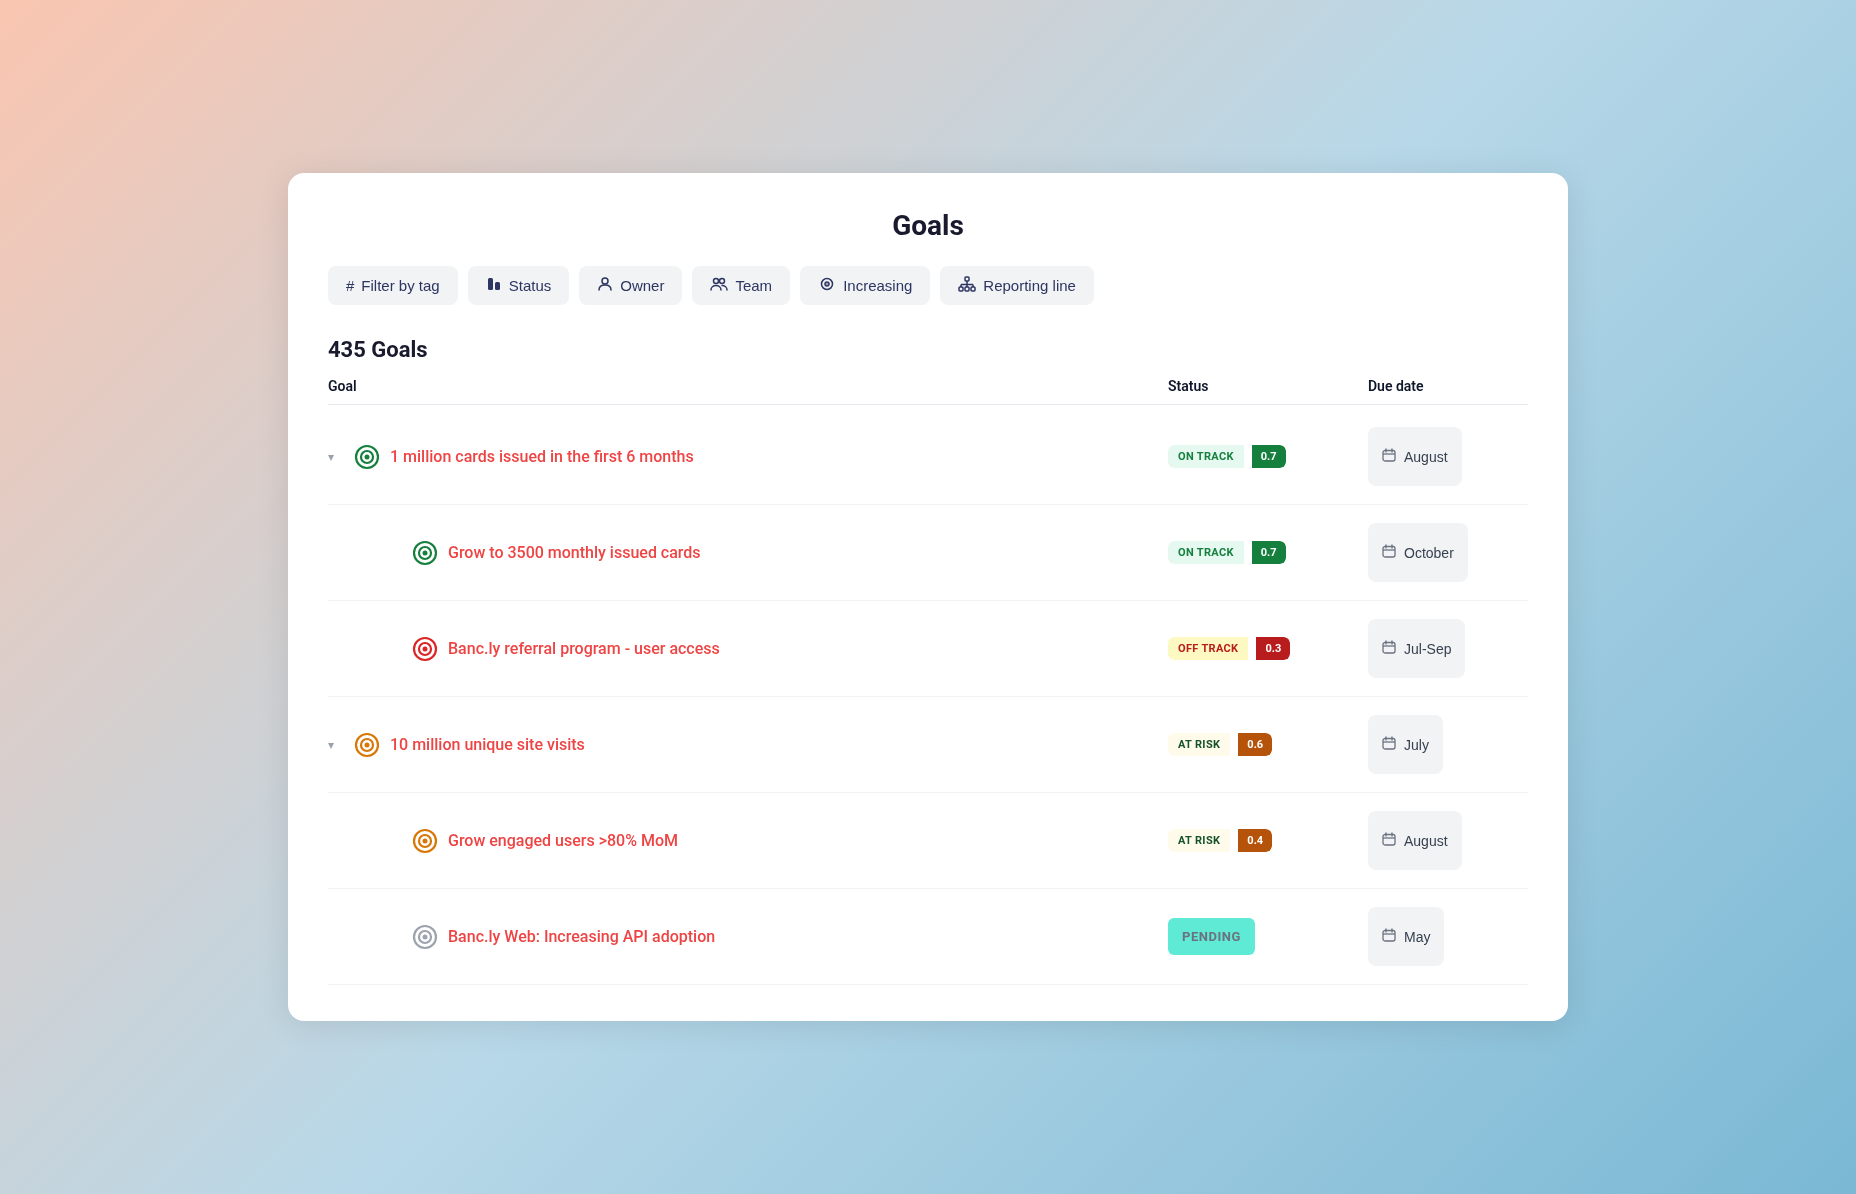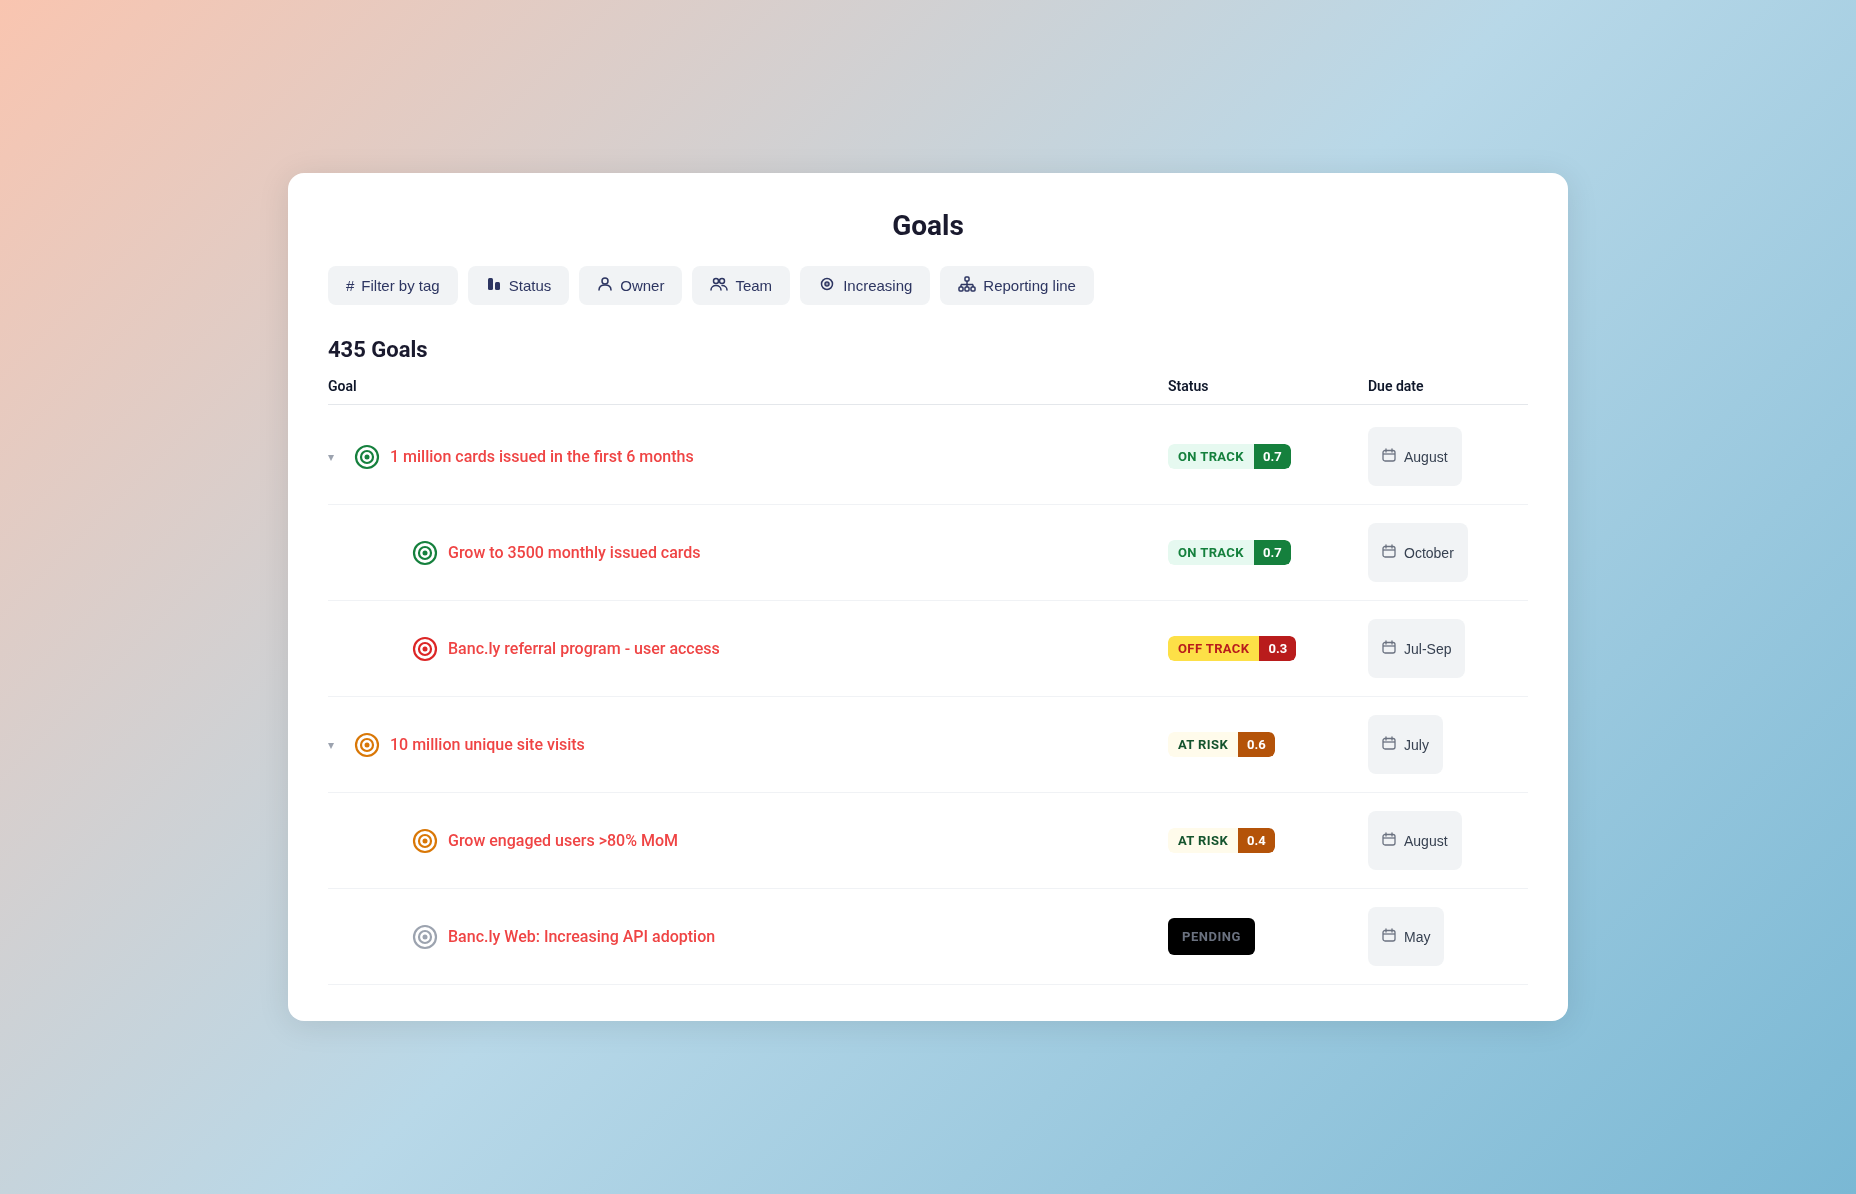--- a/index.html
+++ b/index.html
@@ -120,51 +120,51 @@
 
     
     .status-cell {
       display: flex;
       align-items: center;
     }
 
     .status-badge {
       display: flex;
       align-items: center;
-      gap: 0;
+      gap: 8px;
       border-radius: 6px;
       overflow: hidden;
-      font-size: 13px;
+      font-size: 11px;
       font-weight: 700;
     }
 
     .status-label {
       padding: 5px 10px;
       border-radius: 6px 0 0 6px;
       letter-spacing: 0.03em;
     }
 
     .status-score {
       padding: 5px 9px;
       border-radius: 0 6px 6px 0;
       color: #fff;
       font-weight: 700;
     }
 
     .on-track .status-label { background: #e6f9f0; color: #15803d; }
     .on-track .status-score { background: #15803d; }
 
-    .off-track .status-label { background: #fde047; color: #b91c1c; }
+    .off-track .status-label { background: #fef9c3; color: #b91c1c; }
     .off-track .status-score { background: #b91c1c; }
 
     .at-risk .status-label { background: #fffbeb; color: #14532d; }
     .at-risk .status-score { background: #b45309; }
 
     .pending-badge {
-      background: #000000;
+      background: #5eead4;
       color: #6b7280;
       padding: 11px 14px;
       border-radius: 6px;
       font-size: 13px;
       font-weight: 700;
       letter-spacing: 0.04em;
     }
 
     
     .due-date-cell {

